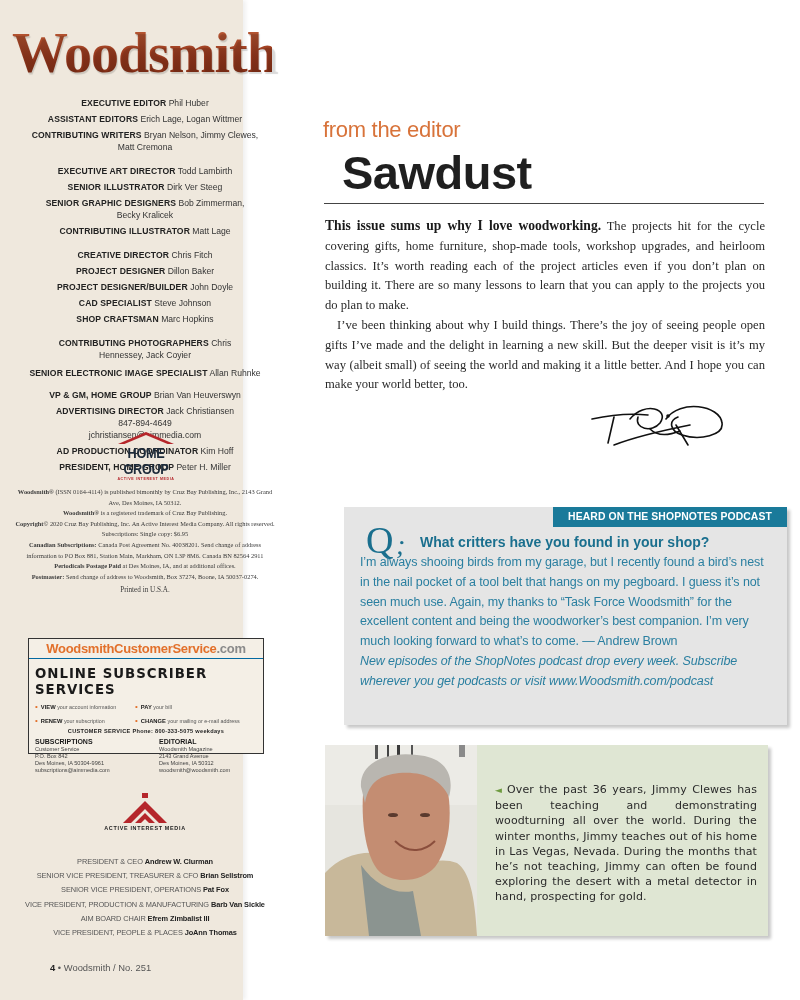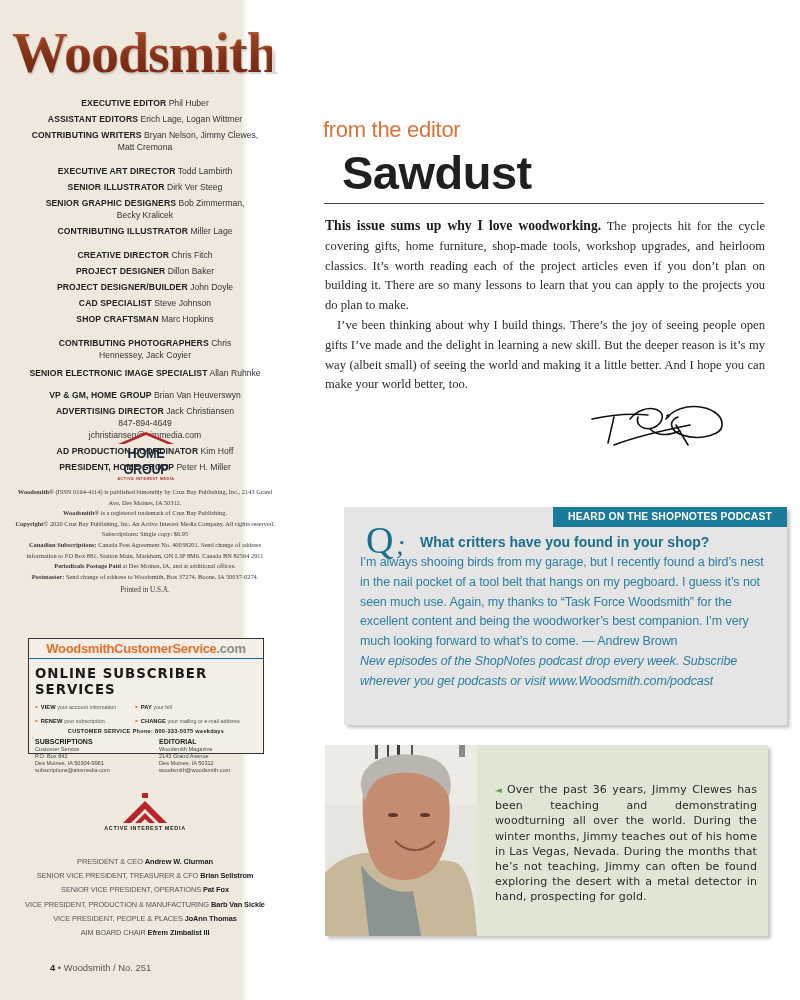--- a/index.html
+++ b/index.html
@@ -93,21 +93,21 @@
   <div class="logo">Woodsmith</div>
 
   <div class="staff" style="top:97px">
     <div class="line"><b>EXECUTIVE EDITOR</b> <span>Phil Huber</span></div>
     <div class="line"><b>ASSISTANT EDITORS</b> <span>Erich Lage, Logan Wittmer</span></div>
     <div class="line" style="padding:0 30px"><b>CONTRIBUTING WRITERS</b> <span>Bryan Nelson, Jimmy Clewes, Matt Cremona</span></div>
     <div class="gap"></div>
     <div class="line"><b>EXECUTIVE ART DIRECTOR</b> <span>Todd Lambirth</span></div>
     <div class="line"><b>SENIOR ILLUSTRATOR</b> <span>Dirk Ver Steeg</span></div>
     <div class="line" style="padding:0 40px"><b>SENIOR GRAPHIC DESIGNERS</b> <span>Bob Zimmerman, Becky Kralicek</span></div>
-    <div class="line"><b>CONTRIBUTING ILLUSTRATOR</b> <span>Miller Lage</span></div>
+    <div class="line"><b>CONTRIBUTING ILLUSTRATOR</b> <span>Matt Lage</span></div>
     <div class="gap"></div>
     <div class="line"><b>CREATIVE DIRECTOR</b> <span>Chris Fitch</span></div>
     <div class="line"><b>PROJECT DESIGNER</b> <span>Dillon Baker</span></div>
     <div class="line"><b>PROJECT DESIGNER/BUILDER</b> <span>John Doyle</span></div>
     <div class="line"><b>CAD SPECIALIST</b> <span>Steve Johnson</span></div>
     <div class="line"><b>SHOP CRAFTSMAN</b> <span>Marc Hopkins</span></div>
     <div class="gap"></div>
     <div class="line" style="padding:0 36px"><b>CONTRIBUTING PHOTOGRAPHERS</b> <span>Chris Hennessey, Jack Coyier</span></div>
     <div class="gap" style="height:2px"></div>
     <div class="line"><b>SENIOR ELECTRONIC IMAGE SPECIALIST</b> <span>Allan Ruhnke</span></div>
@@ -176,38 +176,38 @@
       <path d="M12 30 L22 20 L32 30 L26 30 L22 26 L18 30 Z" fill="#b5262b"></path>
     </svg>
     <div class="aim-name">ACTIVE INTEREST MEDIA</div>
   </div>
 
   <div class="corp">
     <div><span>PRESIDENT &amp; CEO </span><b>Andrew W. Clurman</b></div>
     <div><span>SENIOR VICE PRESIDENT, TREASURER &amp; CFO </span><b>Brian Sellstrom</b></div>
     <div><span>SENIOR VICE PRESIDENT, OPERATIONS </span><b>Pat Fox</b></div>
     <div><span>VICE PRESIDENT, PRODUCTION &amp; MANUFACTURING </span><b>Barb Van Sickle</b></div>
+    <div><span>AIM BOARD CHAIR </span><b>Efrem Zimbalist III</b></div>
     <div><span>VICE PRESIDENT, PEOPLE &amp; PLACES </span><b>JoAnn Thomas</b></div>
-    <div><span>AIM BOARD CHAIR </span><b>Efrem Zimbalist III</b></div>
   </div>
 
   <div class="folio">
     <span class="num">4</span>
     <span>•</span>
     <span>Woodsmith / No. 251</span>
   </div>
 </aside>
 
 <div class="kicker">from the editor</div>
 <h1 class="title">Sawdust</h1>
 <div class="title-rule"></div>
 
 <div class="body">
   <p><span class="lead">This issue sums up why I love woodworking.</span><span> The projects hit for the cycle covering gifts, home furniture, shop-made tools, workshop upgrades, and heirloom classics. It’s worth reading each of the project articles even if you don’t plan on building it. There are so many lessons to learn that you can apply to the projects you do plan to make.</span></p>
-  <p>I’ve been thinking about why I build things. There’s the joy of seeing people open gifts I’ve made and the delight in learning a new skill. But the deeper reason is it’s my way (albeit small) of seeing the world and making it a little better. And I hope you can make your world better, too.</p>
+  <p>I’ve been thinking about why I build things. There’s the joy of seeing people open gifts I’ve made and the delight in learning a new skill. But the deeper visit is it’s my way (albeit small) of seeing the world and making it a little better. And I hope you can make your world better, too.</p>
 </div>
 
 <div class="signature">
   <svg width="140" height="52" viewBox="0 0 140 52">
     <g fill="none" stroke="#111" stroke-width="1.6" stroke-linecap="round">
       <path d="M2 14 C20 10 40 8 58 10"></path>
       <path d="M24 12 L18 38"></path>
       <path d="M40 14 C55 -4 80 4 70 18 C62 28 44 24 48 12"></path>
       <path d="M60 24 C68 32 80 30 90 26"></path>
       <path d="M76 14 C90 -6 130 0 132 18 C134 30 110 36 92 30 C80 26 78 16 88 12"></path>

